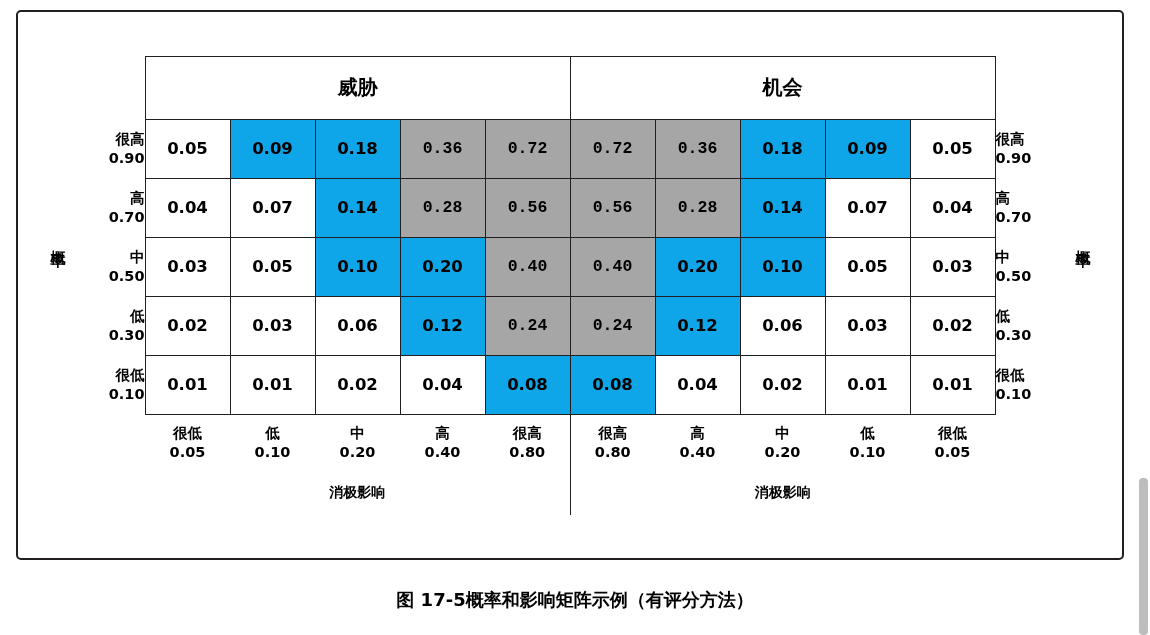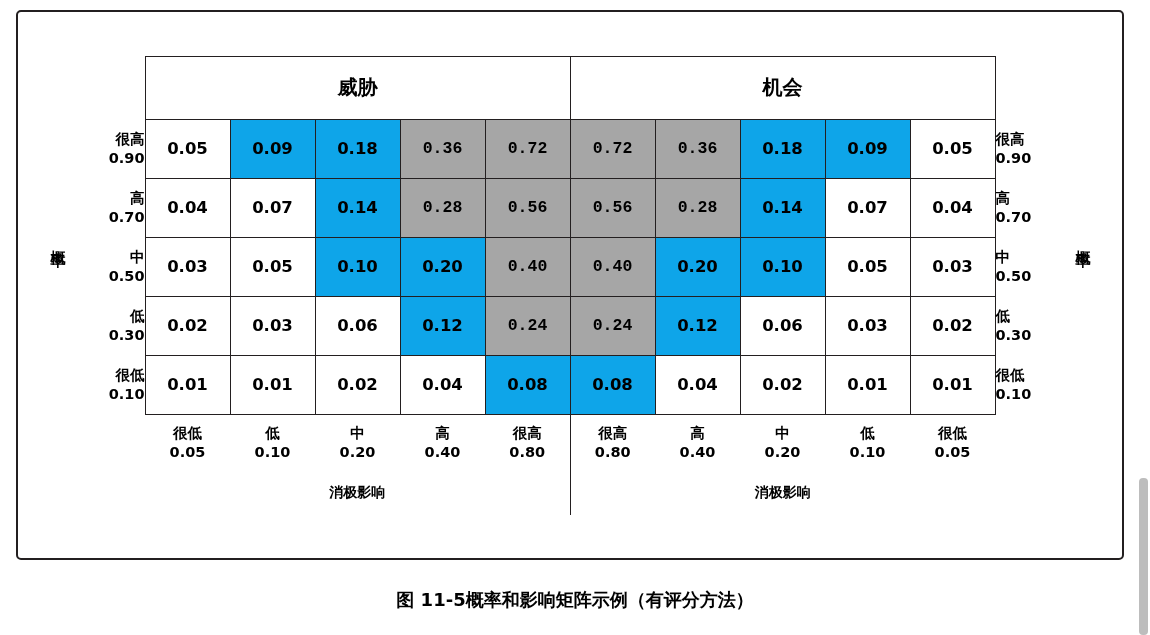--- a/index.html
+++ b/index.html
@@ -319,14 +319,14 @@
           <td class="footlab divline" colspan="5">消极影响</td>
           <td class="footlab"></td>
           <td class="footlab"></td>
         </tr>
 
       </tbody>
     </table>
   </div>
 </div>
 
-<div class="caption">图 11-5概率和影响矩阵示例（有评分方法）</div>
+<div class="caption">图 17-5概率和影响矩阵示例（有评分方法）</div>
 <div class="scrollbar"></div>
 
 </body></html>

